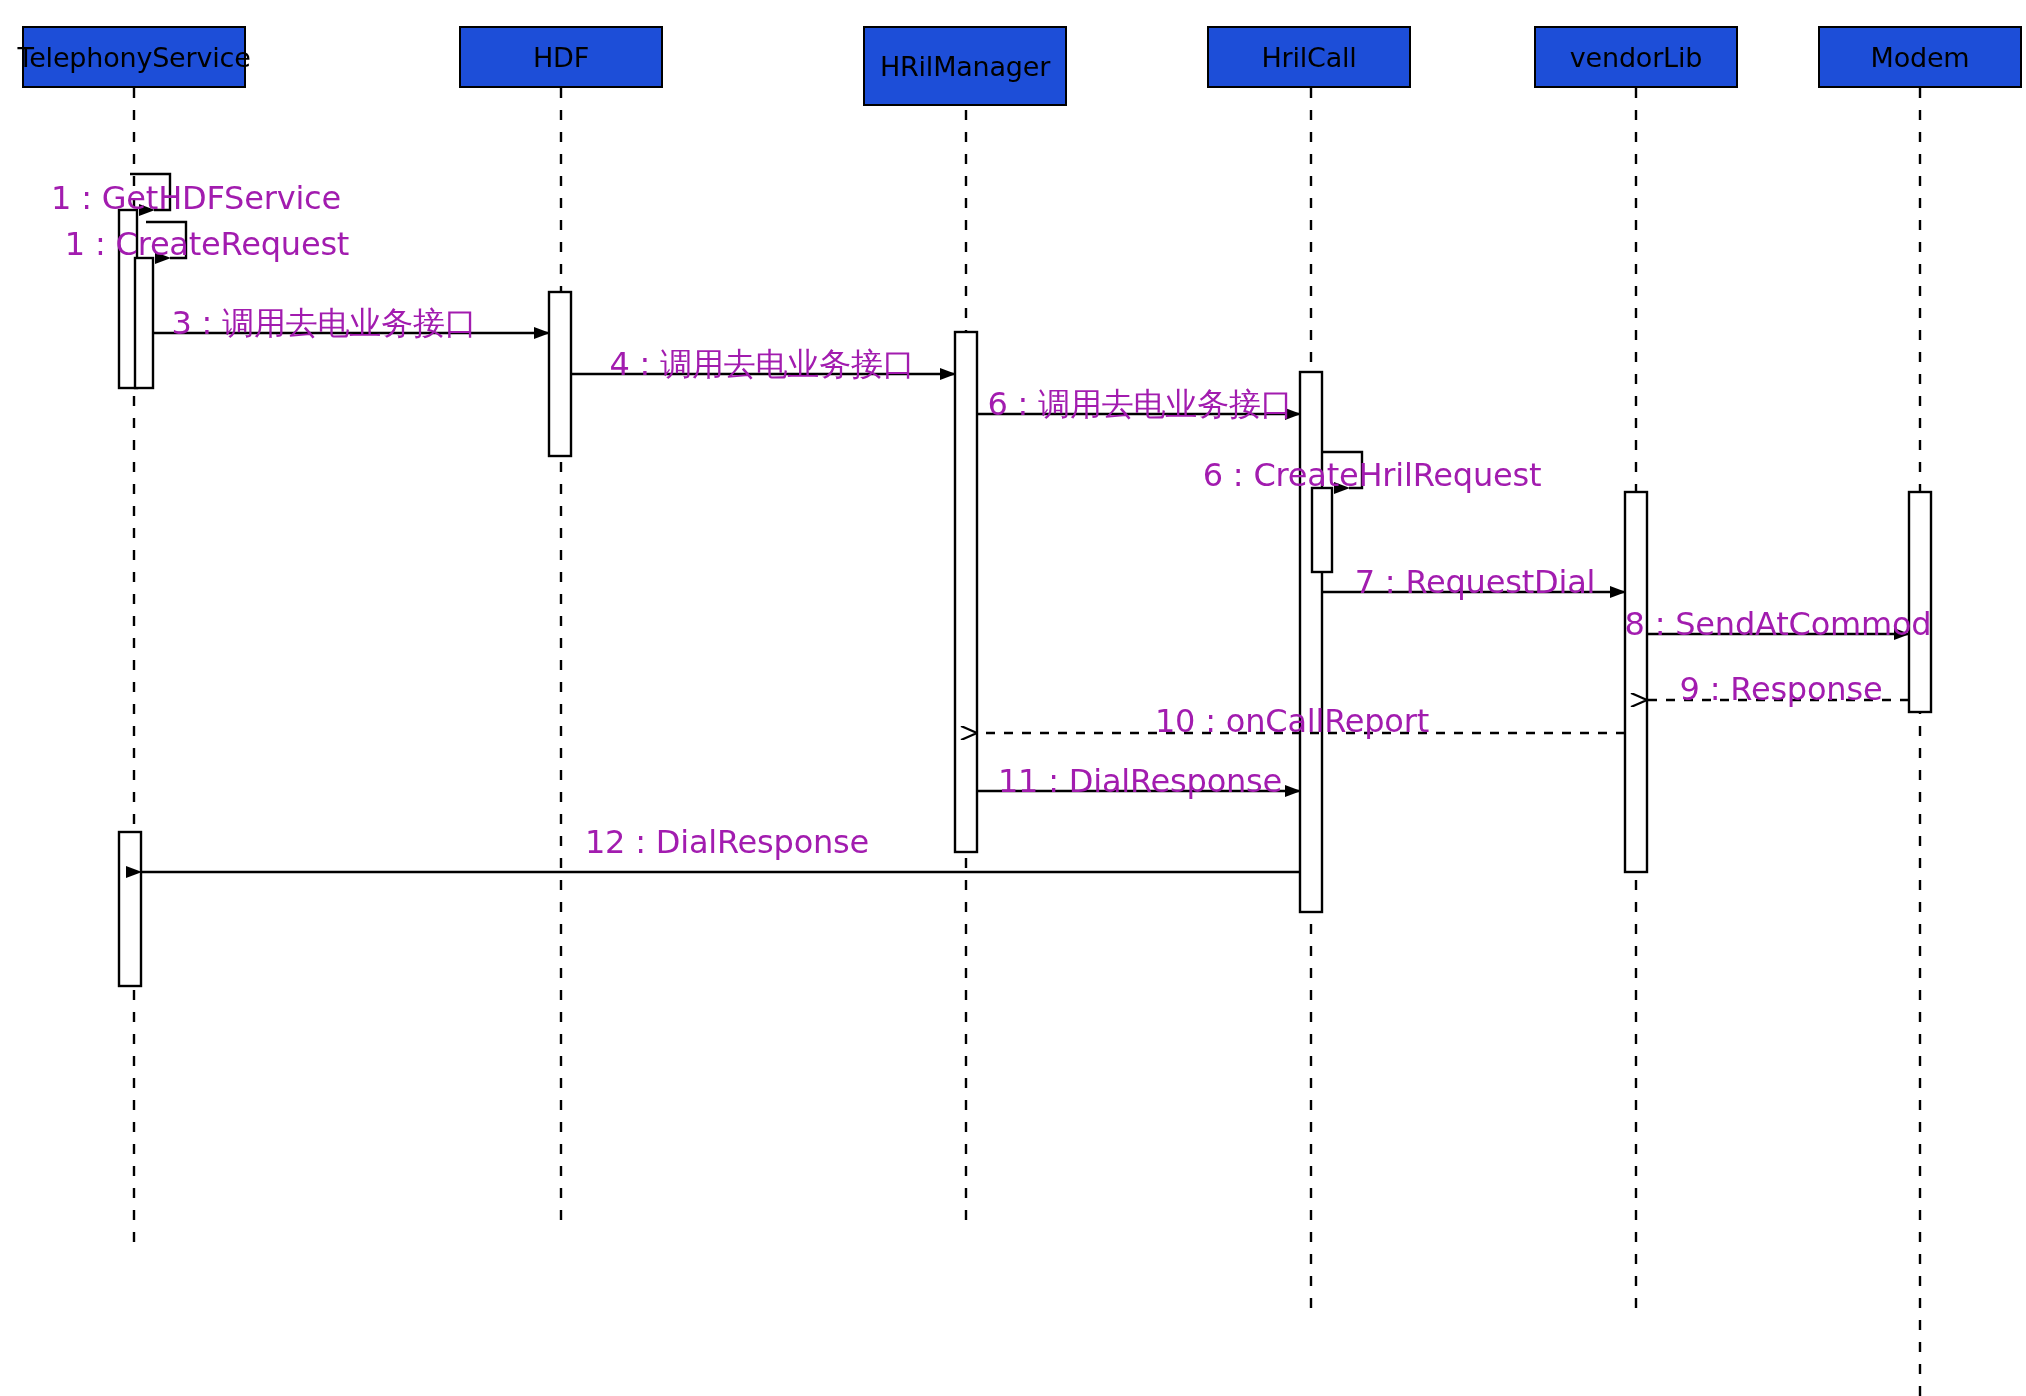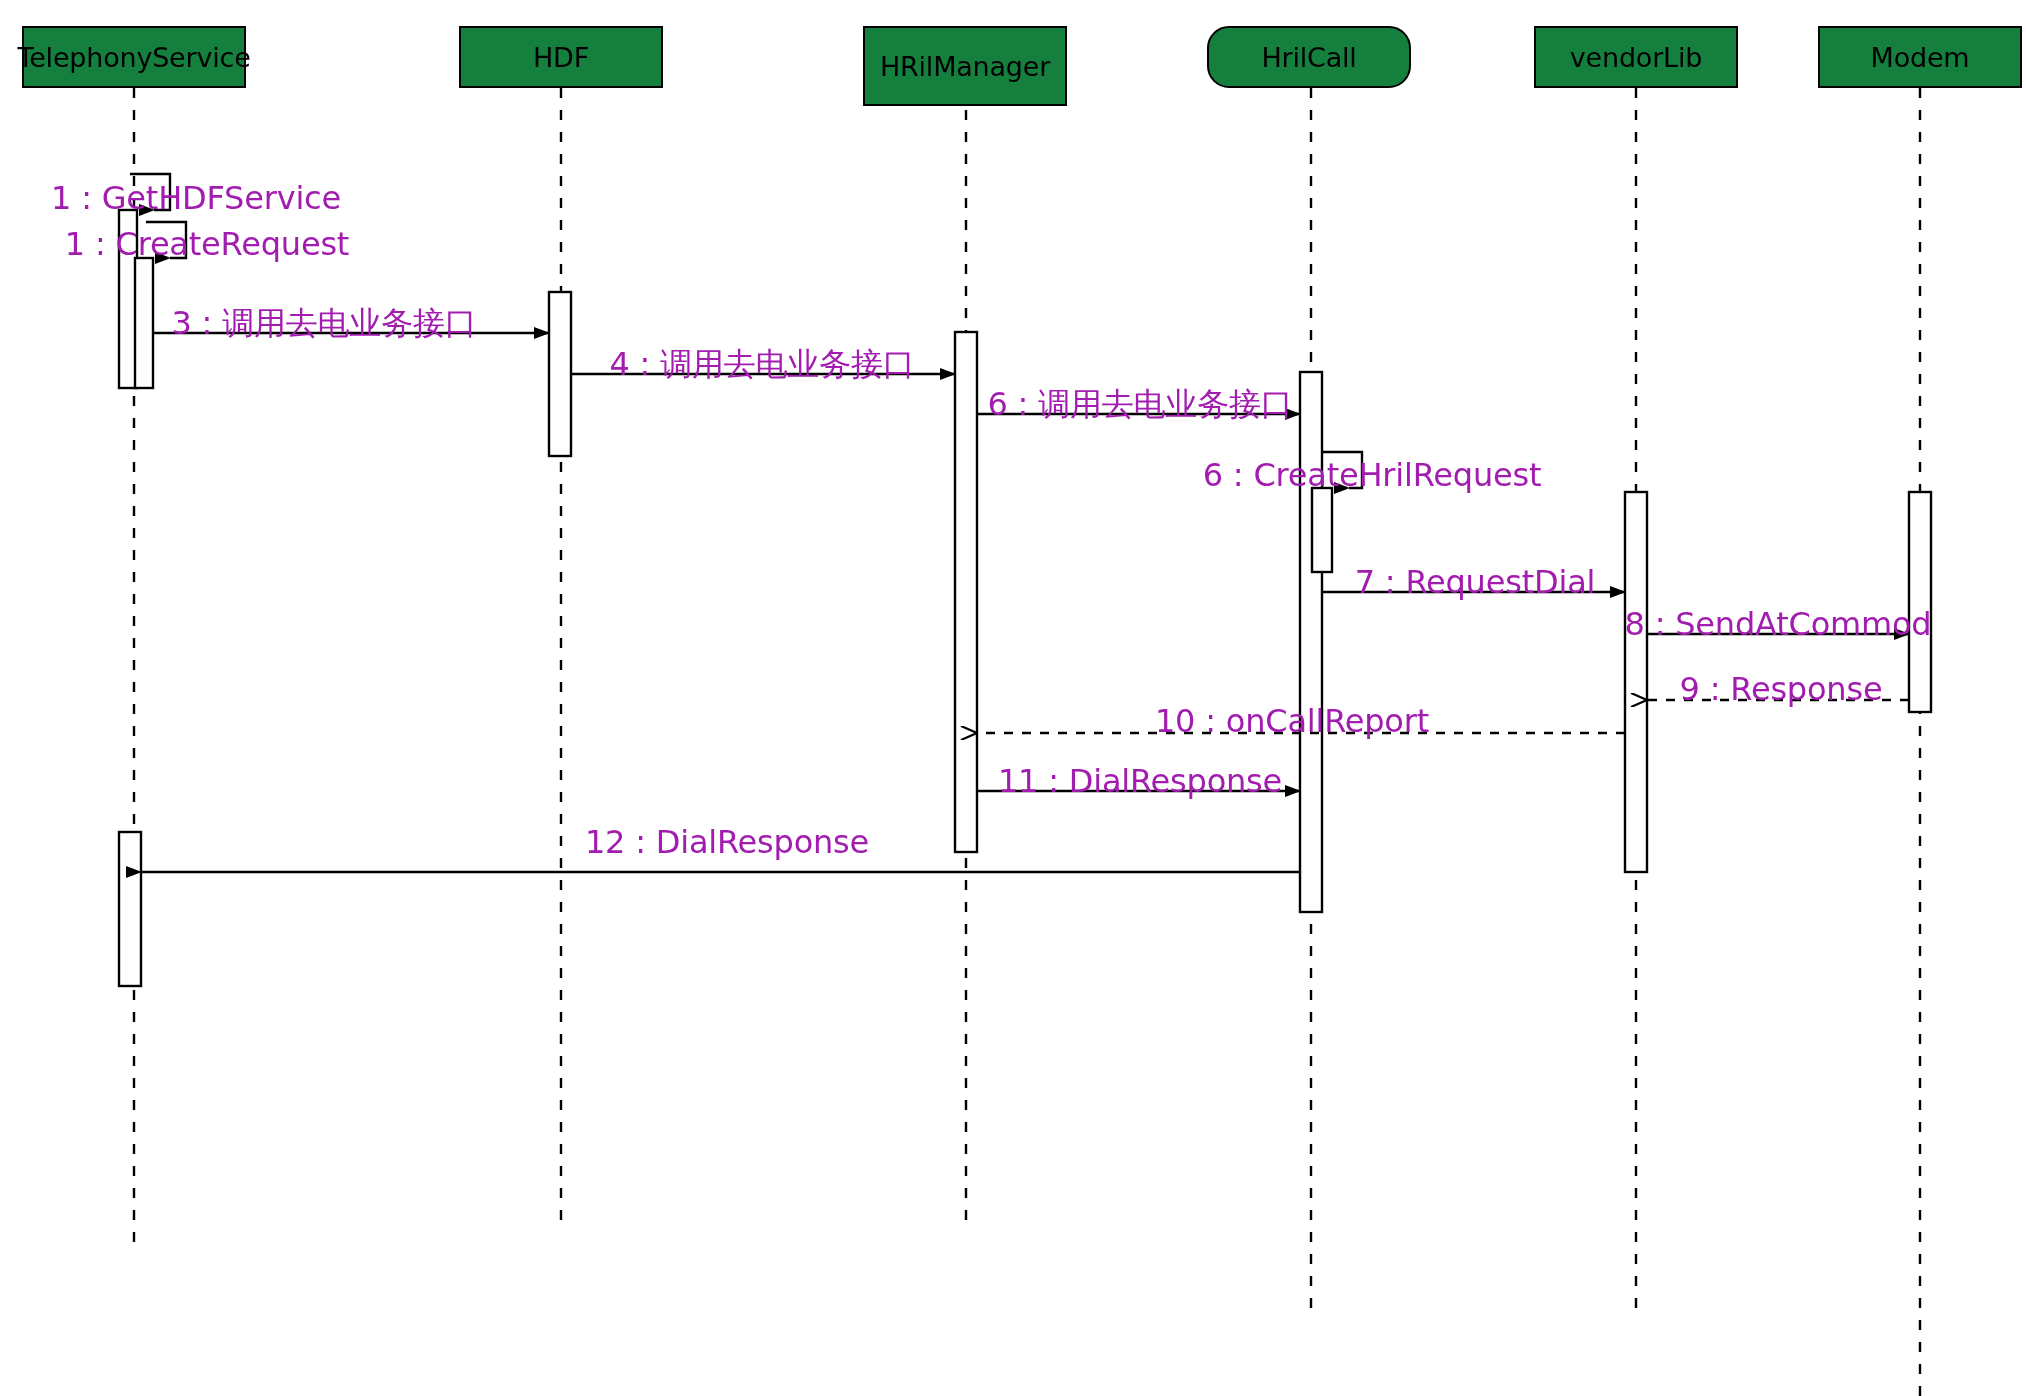--- a/index.html
+++ b/index.html
@@ -20,21 +20,21 @@
     position: absolute;
     left: 0;
     top: 0;
     width: 2026px;
     height: 1396px;
   }
   .actor-box {
     position: absolute;
     box-sizing: border-box;
     border: 2.2px solid #000000;
-    background: #15803d;
+    background: #1d4ed8;
     display: flex;
     align-items: center;
     justify-content: center;
   }
   .actor-label {
     font-size: 27px;
     color: #000000;
     line-height: 1;
     white-space: nowrap;
     letter-spacing: -0.2px;
@@ -128,21 +128,21 @@
   <div id="actor-boxes">
       <div class="actor-box" style="left: 22px; top: 26px; width: 224px; height: 62px;">
         <span class="actor-label">TelephonyService</span>
       </div>
       <div class="actor-box" style="left: 459px; top: 26px; width: 204px; height: 62px;">
         <span class="actor-label">HDF</span>
       </div>
       <div class="actor-box" style="left: 863px; top: 26px; width: 204px; height: 80px;">
         <span class="actor-label">HRilManager</span>
       </div>
-      <div class="actor-box" style="left: 1207px; top: 26px; width: 204px; height: 62px; border-radius: 22px;">
+      <div class="actor-box" style="left: 1207px; top: 26px; width: 204px; height: 62px;">
         <span class="actor-label">HrilCall</span>
       </div>
       <div class="actor-box" style="left: 1534px; top: 26px; width: 204px; height: 62px;">
         <span class="actor-label">vendorLib</span>
       </div>
       <div class="actor-box" style="left: 1818px; top: 26px; width: 204px; height: 62px;">
         <span class="actor-label">Modem</span>
       </div>
     </div>
   <div id="labels-layer">

